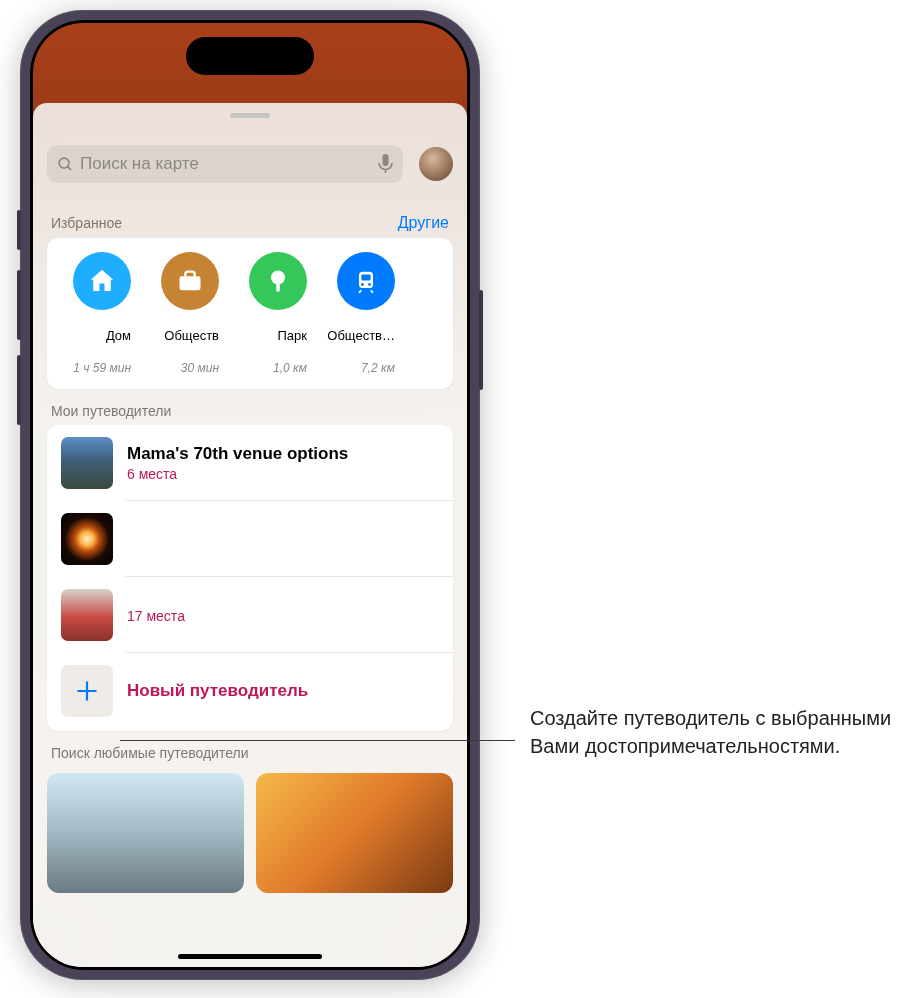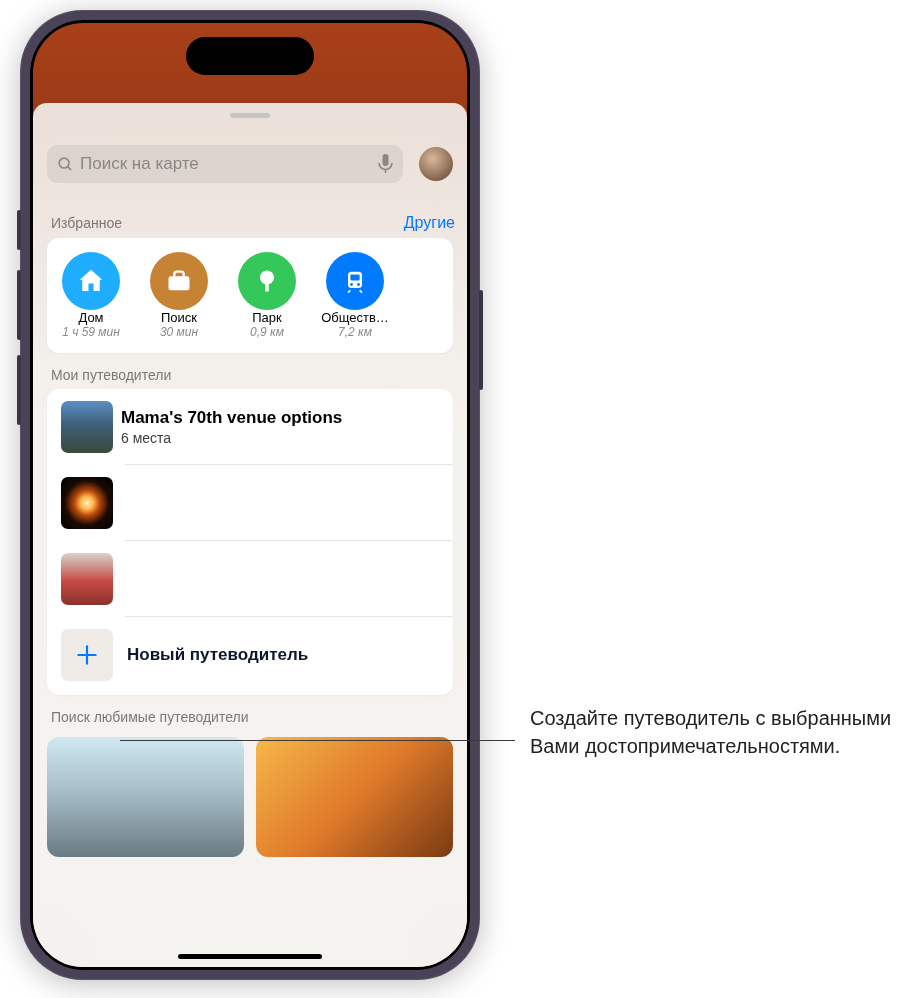--- a/index.html
+++ b/index.html
@@ -126,21 +126,21 @@
     width: 34px; height: 34px;
     border-radius: 50%;
     background: radial-gradient(circle at 40% 35%, #d9b79a 0%, #8a6a52 65%, #5a4434 100%);
     flex-shrink: 0;
   }
 
   .section-header {
     display: flex;
     justify-content: space-between;
     align-items: center;
-    padding: 14px 12px 6px 18px;
+    padding: 14px 18px 6px 18px;
     font-size: 14px;
   }
   .section-title { color: #7b7975; font-weight: 400; }
   .section-action { color: #007aff; font-weight: 400; font-size: 16px; }
 
   .card {
     background: #fff;
     border-radius: 12px;
     margin: 0 14px;
     box-shadow: 0 1px 2px rgba(0,0,0,0.05);
@@ -149,77 +149,77 @@
   
   .fav-scroll {
     display: flex;
     overflow: hidden;
     padding: 14px 0 14px 0;
   }
   .fav-item {
     flex: 0 0 88px;
     display: flex;
     flex-direction: column;
-    align-items: center;
-    gap: 0;
+    align-items: flex-end;
+    gap: 18px;
     text-align: center;
     padding: 0 4px;
   }
   .fav-icon {
     width: 58px; height: 58px;
     border-radius: 50%;
     display: flex; align-items: center; justify-content: center;
     color: #fff;
   }
   .fav-label { font-size: 13px; color: #000; font-weight: 400; white-space: nowrap; overflow: hidden; text-overflow: ellipsis; max-width: 78px;}
   .fav-sub { font-size: 12px; color: #8a8883; white-space: nowrap; font-style: italic; }
 
   
   .guide-row {
     display: flex;
     align-items: center;
     padding: 12px 14px;
-    gap: 8px;
+    gap: 14px;
     position: relative;
   }
   .guide-row::after {
     content: "";
     position: absolute;
     left: 78px; right: 0; bottom: 0;
     height: 1px;
     background: #e8e5e1;
   }
   .guide-thumb {
     width: 52px; height: 52px;
     border-radius: 7px;
     flex-shrink: 0;
   }
   .guide-text { flex: 1; min-width: 0; }
   .guide-title { font-size: 17px; font-weight: 600; color: #000; }
-  .guide-sub { font-size: 14px; color: #404040; margin-top: 2px; }
+  .guide-sub { font-size: 14px; color: #be185d; margin-top: 2px; }
 
   .new-guide-row {
     display: flex;
     align-items: center;
     padding: 12px 14px 14px 14px;
     gap: 14px;
   }
   .plus-box {
     width: 52px; height: 52px;
     border-radius: 7px;
     background: #efece7;
     display: flex; align-items: center; justify-content: center;
     color: #007aff;
     font-size: 28px;
     font-weight: 300;
   }
   .new-guide-label {
     font-size: 17px;
     font-weight: 600;
-    color: #0f172a;
+    color: #be185d;
   }
 
   
   .loved-row {
     display: flex;
     gap: 12px;
     padding: 0 14px;
     margin-top: 6px;
   }
   .loved-thumb {
@@ -345,32 +345,32 @@
                 <span class="fav-label">Дом</span>
                 <span class="fav-sub">1 ч 59 мин</span>
               </div>
               <div class="fav-item">
                 <div class="fav-icon" style="background:#c78334">
                   <svg width="28" height="28" viewBox="0 0 24 24" fill="#fff">
                     <rect x="3" y="8" width="18" height="12" rx="2"></rect>
                     <path d="M8 8V6a2 2 0 012-2h4a2 2 0 012 2v2" fill="none" stroke="#fff" stroke-width="2"></path>
                   </svg>
                 </div>
-                <span class="fav-label">Поиск</span>
+                <span class="fav-label">Обществ</span>
                 <span class="fav-sub">30 мин</span>
               </div>
               <div class="fav-item">
                 <div class="fav-icon" style="background:#34c759">
                   <svg width="28" height="28" viewBox="0 0 24 24" fill="#fff">
                     <circle cx="12" cy="9" r="6"></circle>
                     <rect x="10.5" y="14" width="3" height="7"></rect>
                   </svg>
                 </div>
                 <span class="fav-label">Парк</span>
-                <span class="fav-sub">0,9 км</span>
+                <span class="fav-sub">1,0 км</span>
               </div>
               <div class="fav-item">
                 <div class="fav-icon" style="background:#007aff">
                   <svg width="28" height="28" viewBox="0 0 24 24" fill="#fff">
                     <rect x="6" y="4" width="12" height="14" rx="3"></rect>
                     <circle cx="9" cy="15" r="1.2" fill="#007aff"></circle>
                     <circle cx="15" cy="15" r="1.2" fill="#007aff"></circle>
                     <rect x="8" y="6.5" width="8" height="5" rx="1" fill="#007aff"></rect>
                     <path d="M8 20l-2 2M16 20l2 2" stroke="#fff" stroke-width="1.6"></path>
                   </svg>
@@ -393,20 +393,21 @@
                   <div class="guide-title">Mama's 70th venue options</div>
                   <div class="guide-sub">6 места</div>
                 </div>
               </div>
               <div class="guide-row">
                 <div class="guide-thumb g2"></div>
               </div>
               <div class="guide-row">
                 <div class="guide-thumb g3"></div>
                 <div class="guide-text">
+                  <div class="guide-sub">17 места</div>
                 </div>
               </div>
             </div>
           <div class="new-guide-row">
             <div class="plus-box">
               <svg width="26" height="26" viewBox="0 0 24 24" fill="none" stroke="#007aff" stroke-width="2" stroke-linecap="round">
                   <line x1="12" y1="4" x2="12" y2="20"></line>
                   <line x1="4" y1="12" x2="20" y2="12"></line>
                 </svg>
             </div>

